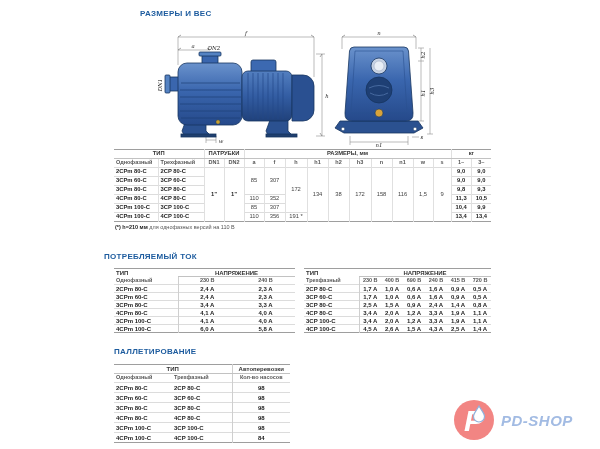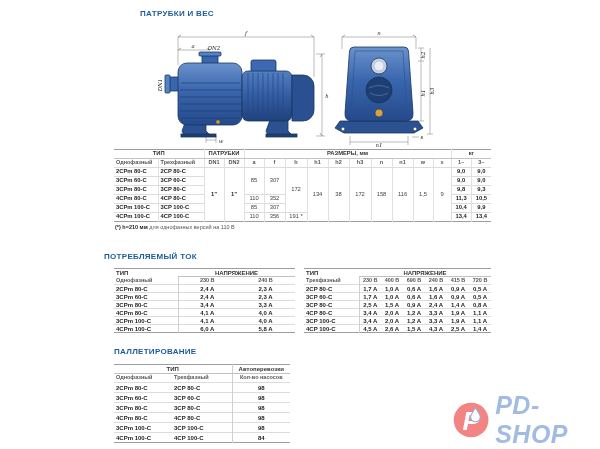--- a/index.html
+++ b/index.html
@@ -38,28 +38,28 @@
 
   .footnote { position:absolute; left:115px; top:224px; font-size:5.5px; color:#555; }
   .footnote b { color:#222; }
 
   .draw { position:absolute; }
   .side { left:156px; top:27px; width:177px; height:122px; }
   .front { left:328px; top:27px; width:110px; height:122px; }
   svg text.dl { font:italic 5.4px "DejaVu Serif", serif; fill:#222; text-anchor:middle; }
 
   .logo { position:absolute; left:452px; top:394px; width:145px; height:52px; display:flex; align-items:center; }
-  .logo-text { font-size:25px; font-weight:bold; font-style:italic; color:#a2bbe3; letter-spacing:.5px; margin-left:5px; }
+  .logo-text { font-size:15px; font-weight:bold; font-style:italic; color:#a2bbe3; letter-spacing:.5px; margin-left:5px; }
 </style>
 </head>
 <body>
 
 <div class="page">
 
-  <div class="sec-title" style="left:140px; top:9px;">ПАТРУБКИ И ВЕС</div>
+  <div class="sec-title" style="left:140px; top:9px;">РАЗМЕРЫ И ВЕС</div>
 
   <svg class="draw side" viewBox="0 0 177 122">
     <defs>
       <linearGradient id="gb" x1="0" y1="0" x2="0" y2="1">
         <stop offset="0" stop-color="#6a92cc"></stop>
           <stop offset=".45" stop-color="#3a66ae"></stop>
           <stop offset="1" stop-color="#25498a"></stop>
       </linearGradient>
       <linearGradient id="gm" x1="0" y1="0" x2="0" y2="1">
         <stop offset="0" stop-color="#537fc0"></stop>

